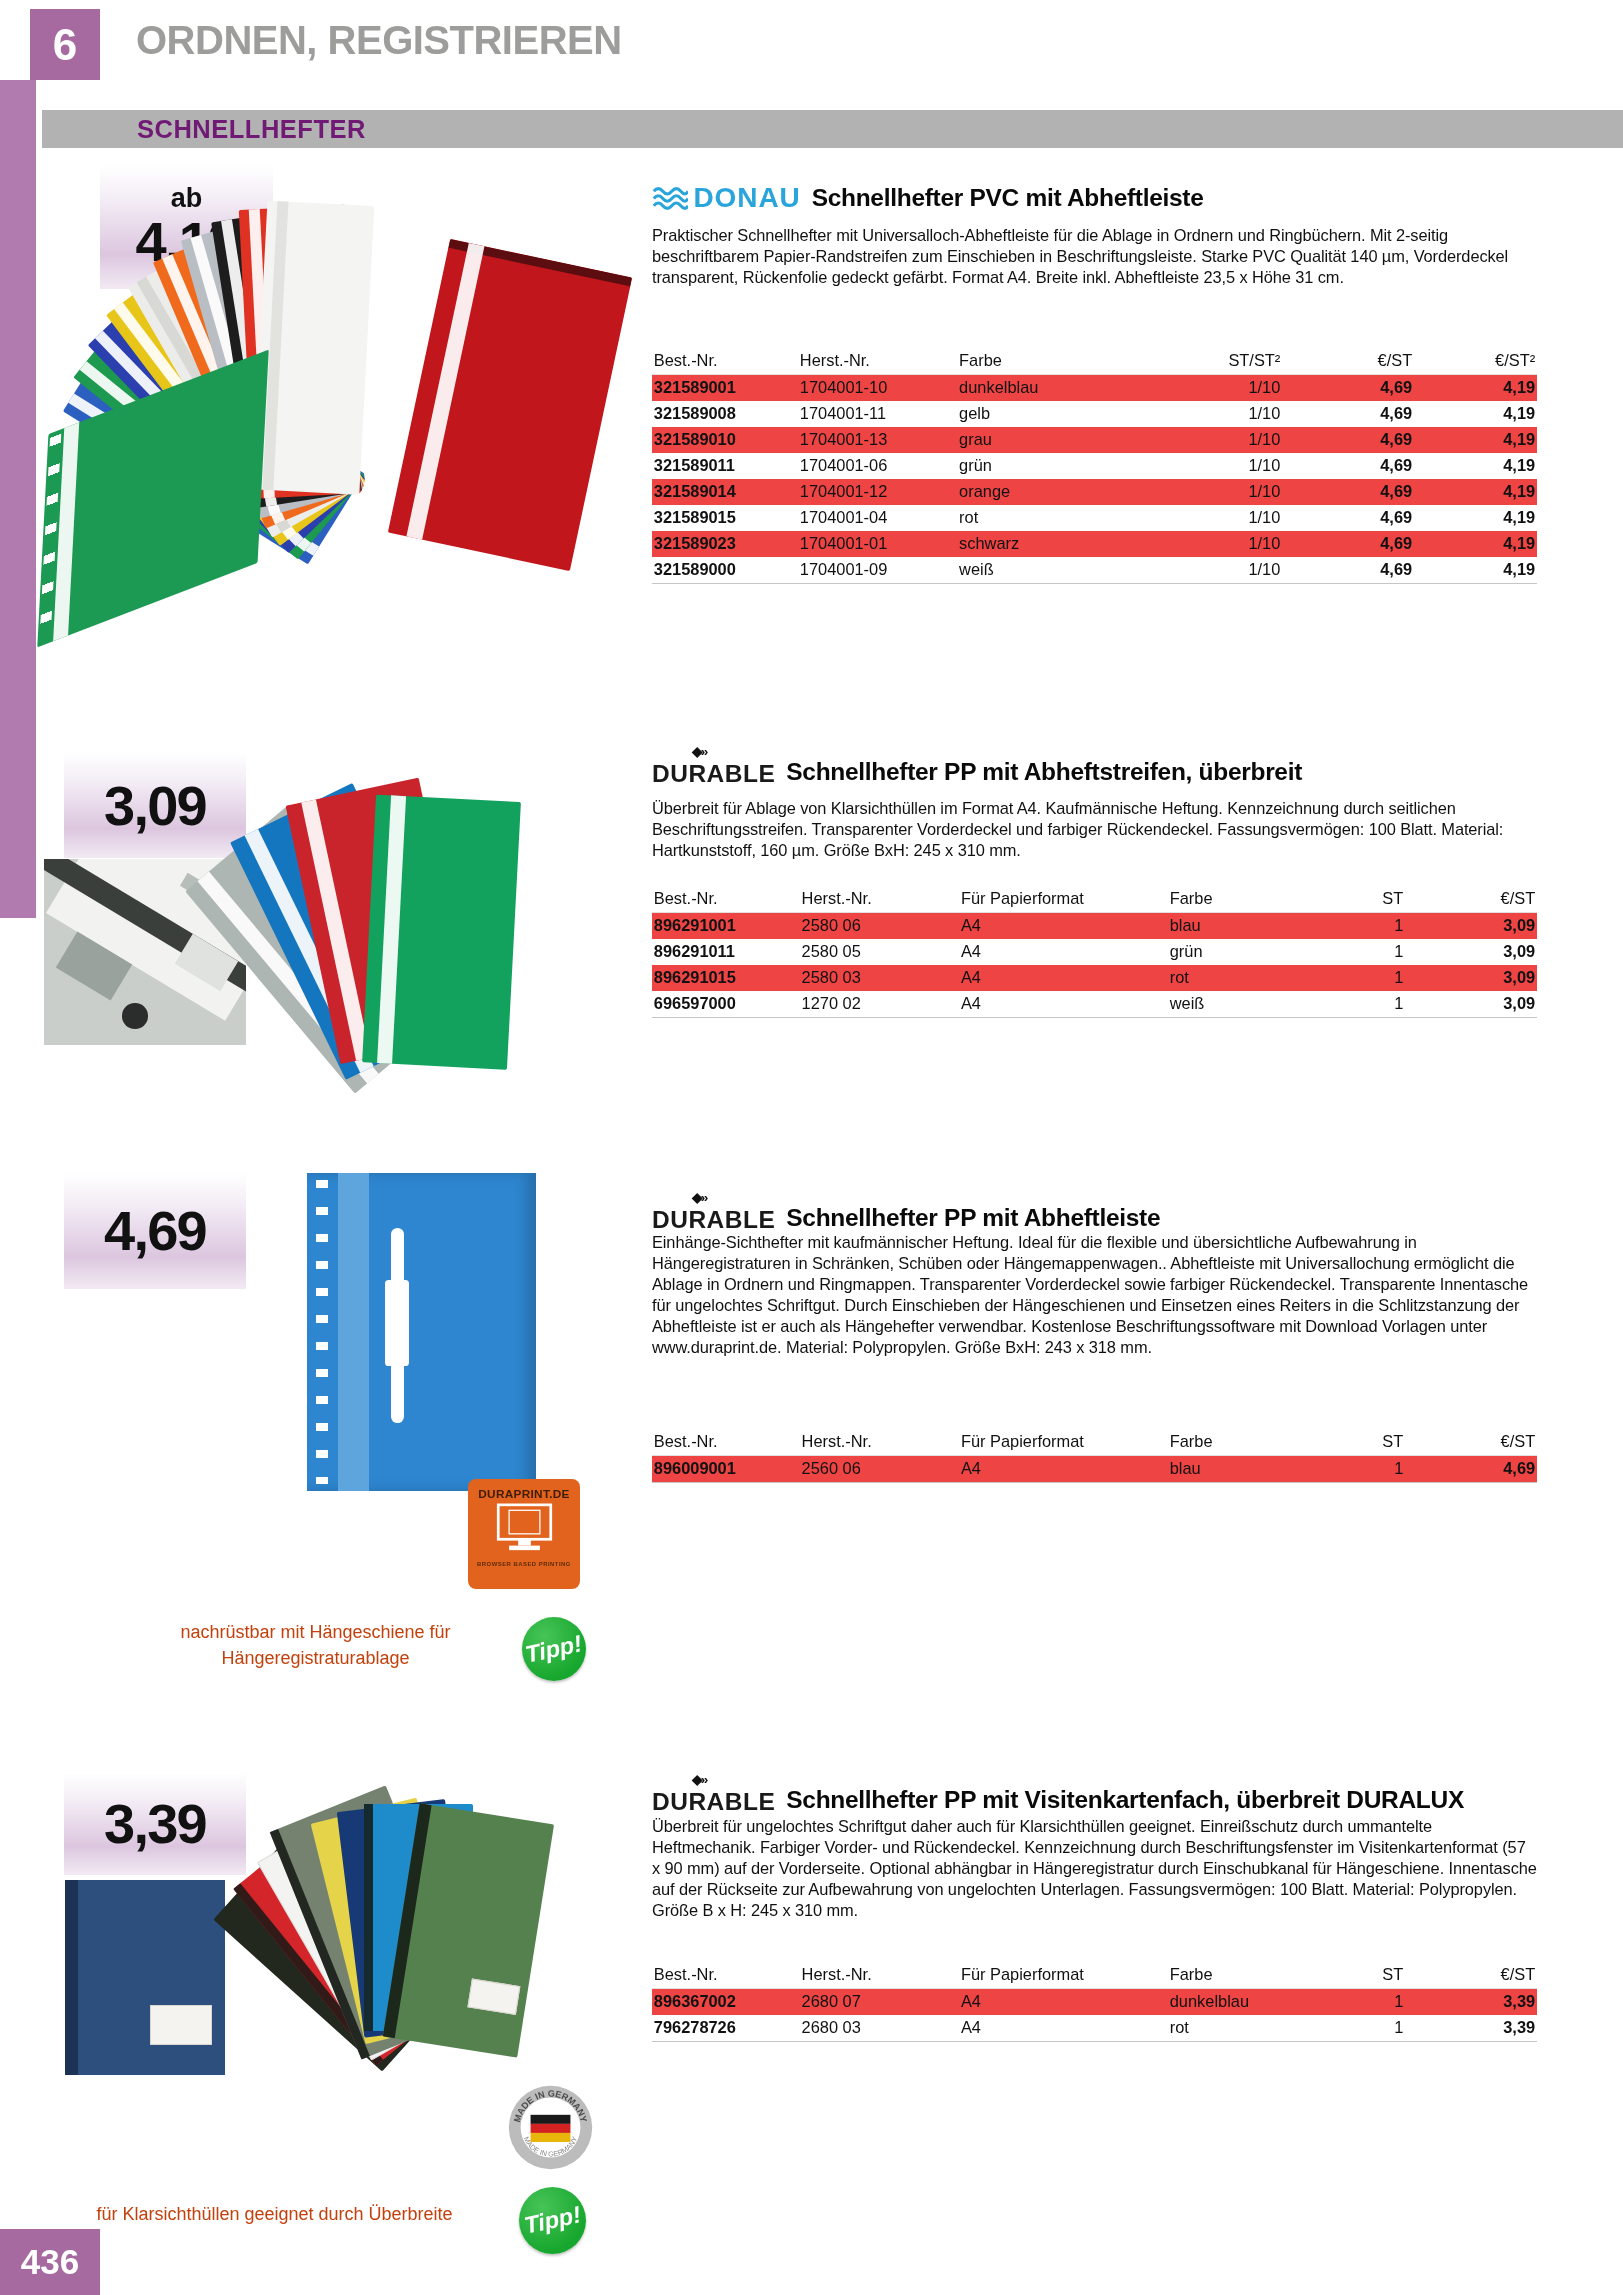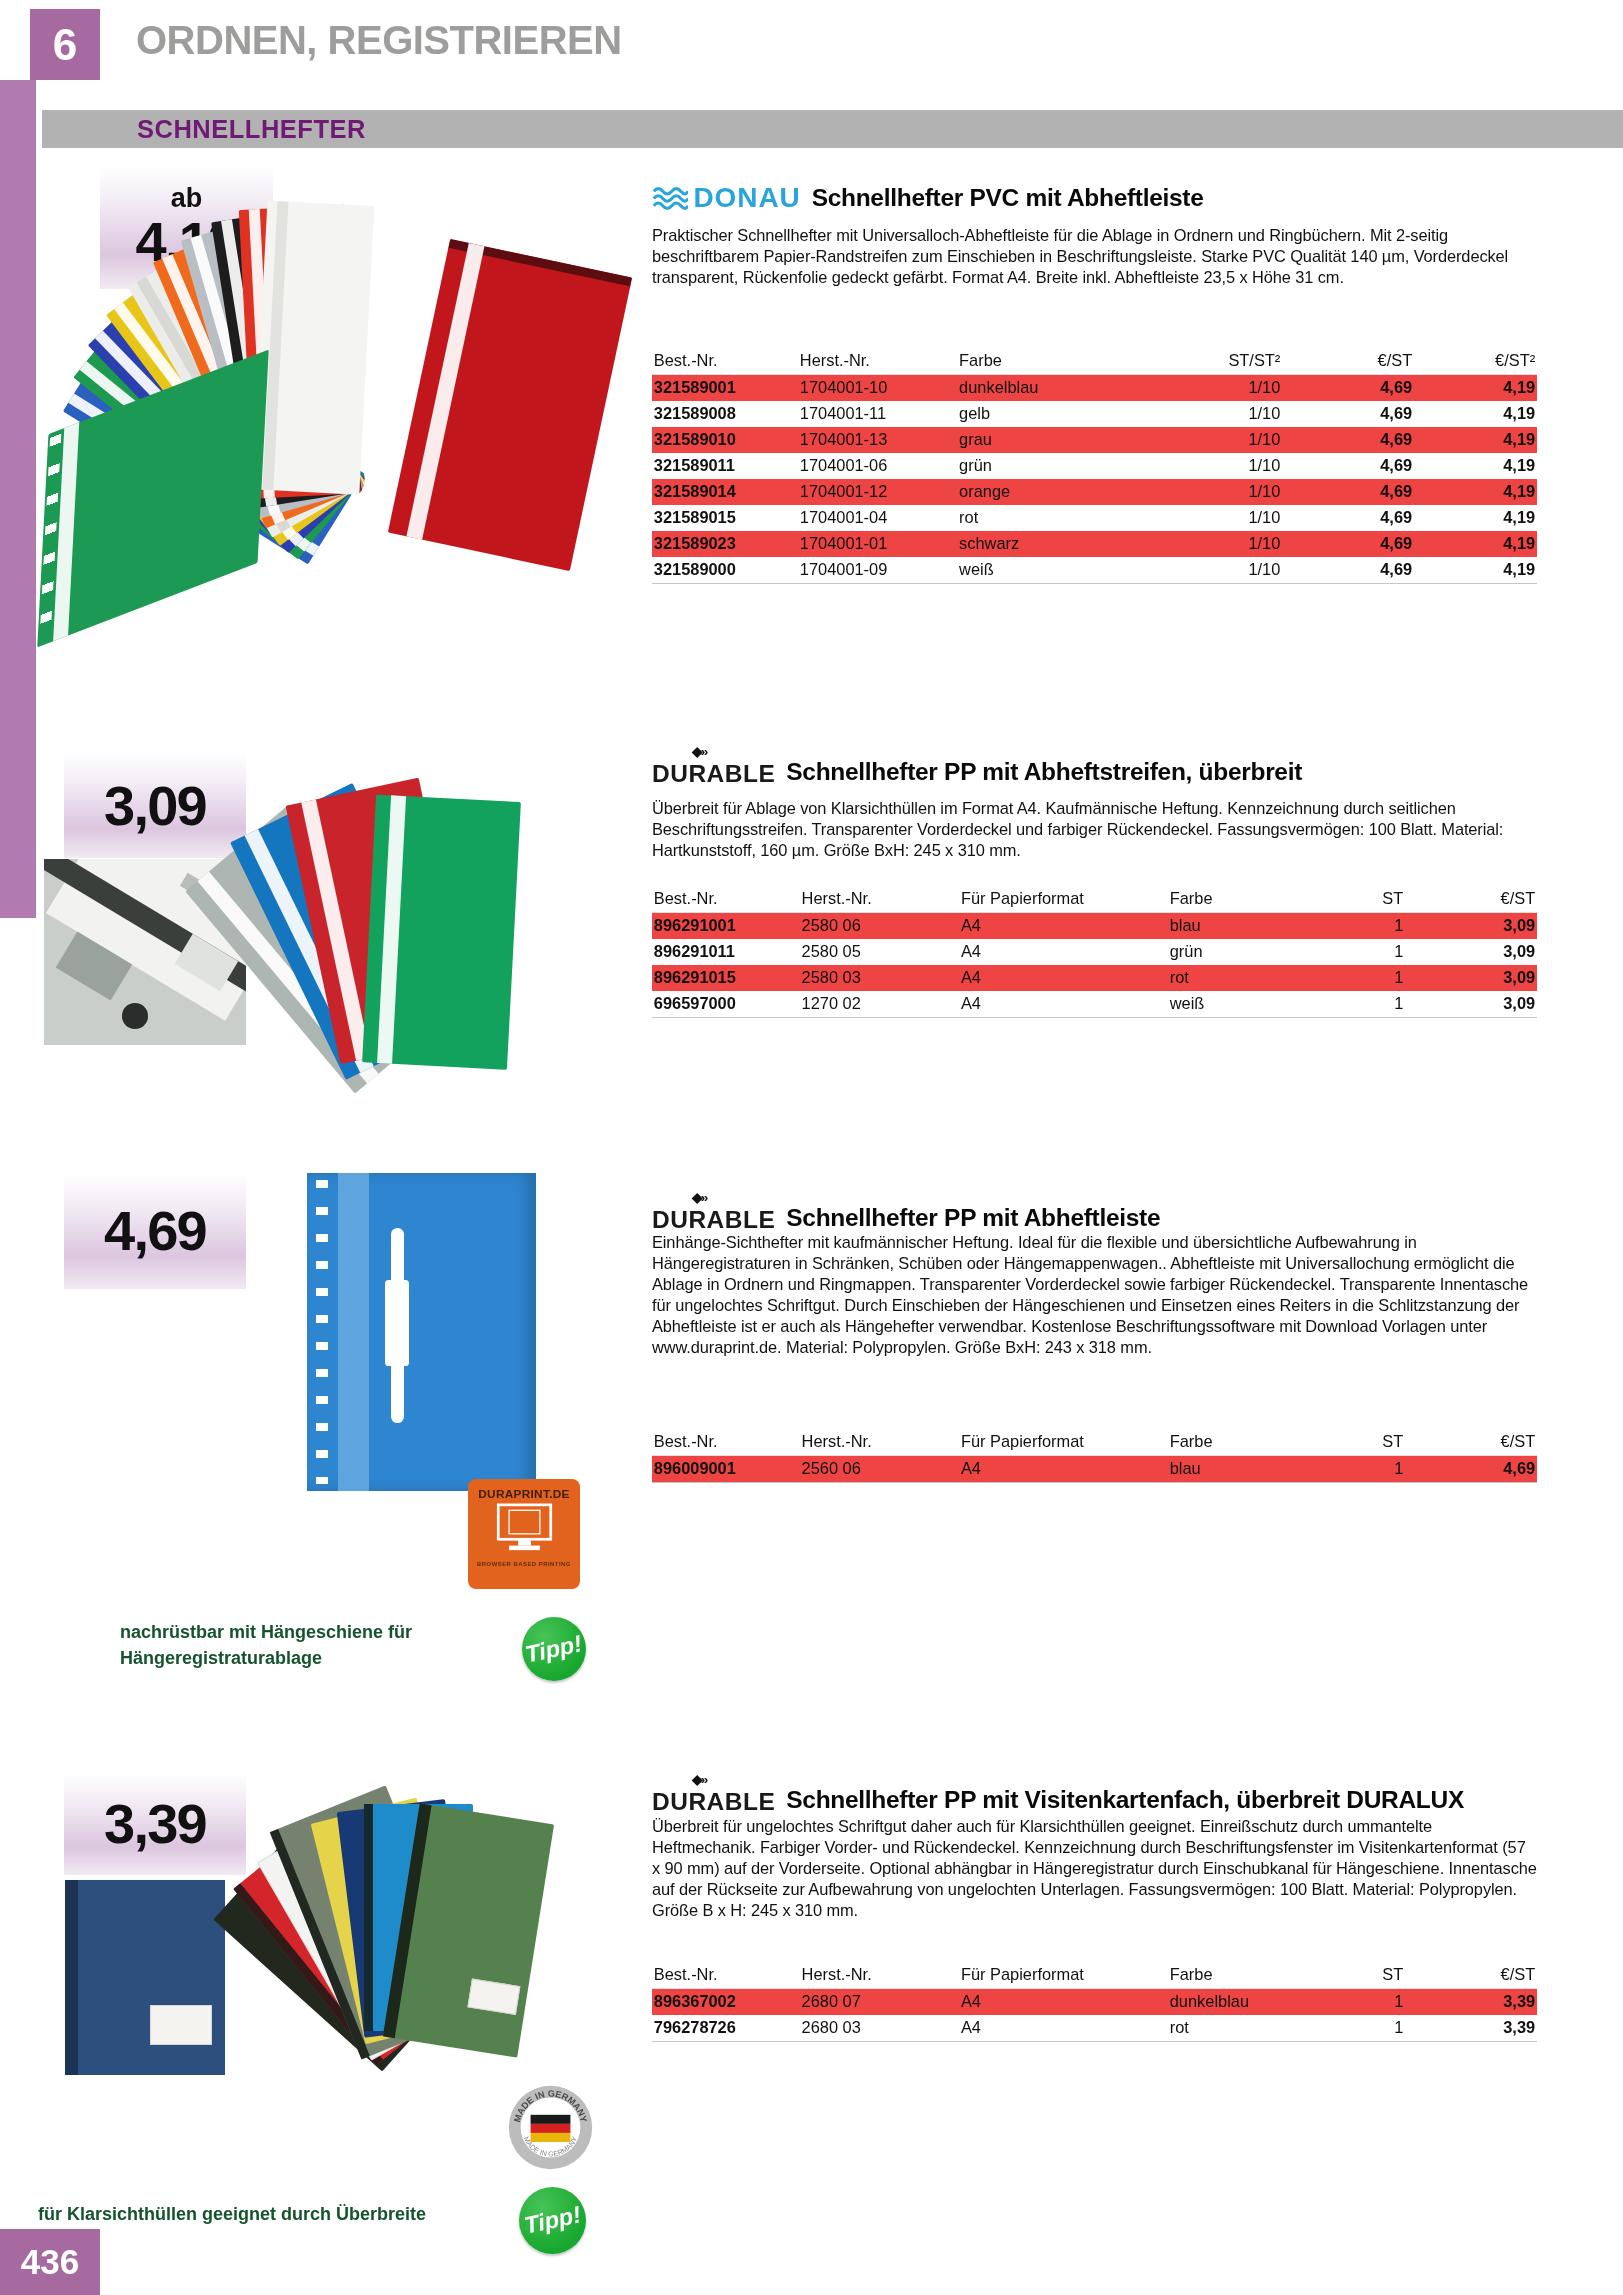--- a/index.html
+++ b/index.html
@@ -38,21 +38,21 @@
   .t-row.odd{background:#ef4444;}
   .tbl .t-row:last-child{border-bottom:1.8px solid #c6c6c6;}
   .t-cell{overflow:hidden;white-space:nowrap;}
   .t-cell.al-l{text-align:left;padding-left:1.8px;}
   .t-cell.al-r{text-align:right;padding-right:1.8px;}
   .t-cell.b{font-weight:bold;}
   .cols-a .t-row{grid-template-columns:16.5% 18% 15.5% 21.2% 14.9% 13.9%;}
   .cols-b .t-row{grid-template-columns:16.7% 18% 23.6% 13.7% 13.1% 14.9%;}
 
   
-  .tip-text{font-size:18px;font-weight:bold;text-align:left;line-height:25.5px;color:#14532d;}
+  .tip-text{font-size:18px;font-weight:normal;text-align:center;line-height:25.5px;color:#c2410c;}
   .tipp{border-radius:50%;background:radial-gradient(circle at 35% 30%,#47c457,#17a72e 70%);
     display:flex;align-items:center;justify-content:center;box-shadow:0 1.8px 2.7px rgba(0,0,0,.25);}
   .tipp span{color:#fff;font-style:italic;font-weight:bold;font-size:23.6px;transform:rotate(-12deg);}
   .duraprint{background:#e2631d;text-align:center;overflow:hidden;}
   .duraprint .t1{font-size:11.8px;font-weight:bold;color:#3f1d07;margin-top:8.2px;letter-spacing:0.3px;}
   .duraprint .t2{font-size:5.9px;color:#5d2c0c;letter-spacing:0.5px;margin-top:3.6px;font-weight:bold;}
 
   
   .ph{position:absolute;}
   .folder{position:absolute;border-radius:1.8px;}

